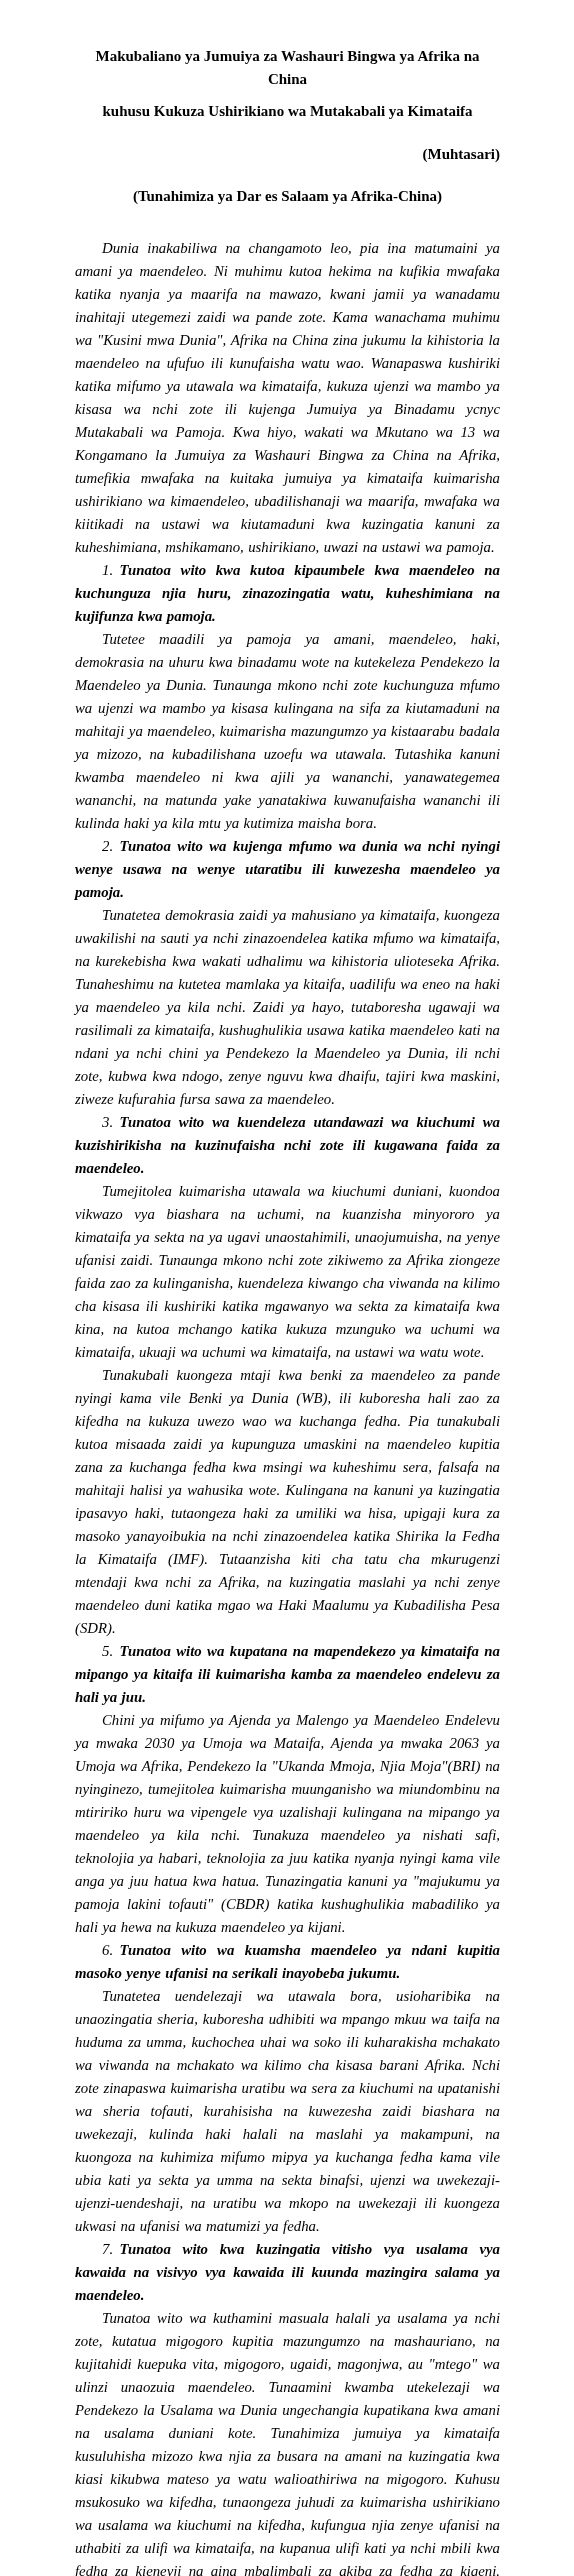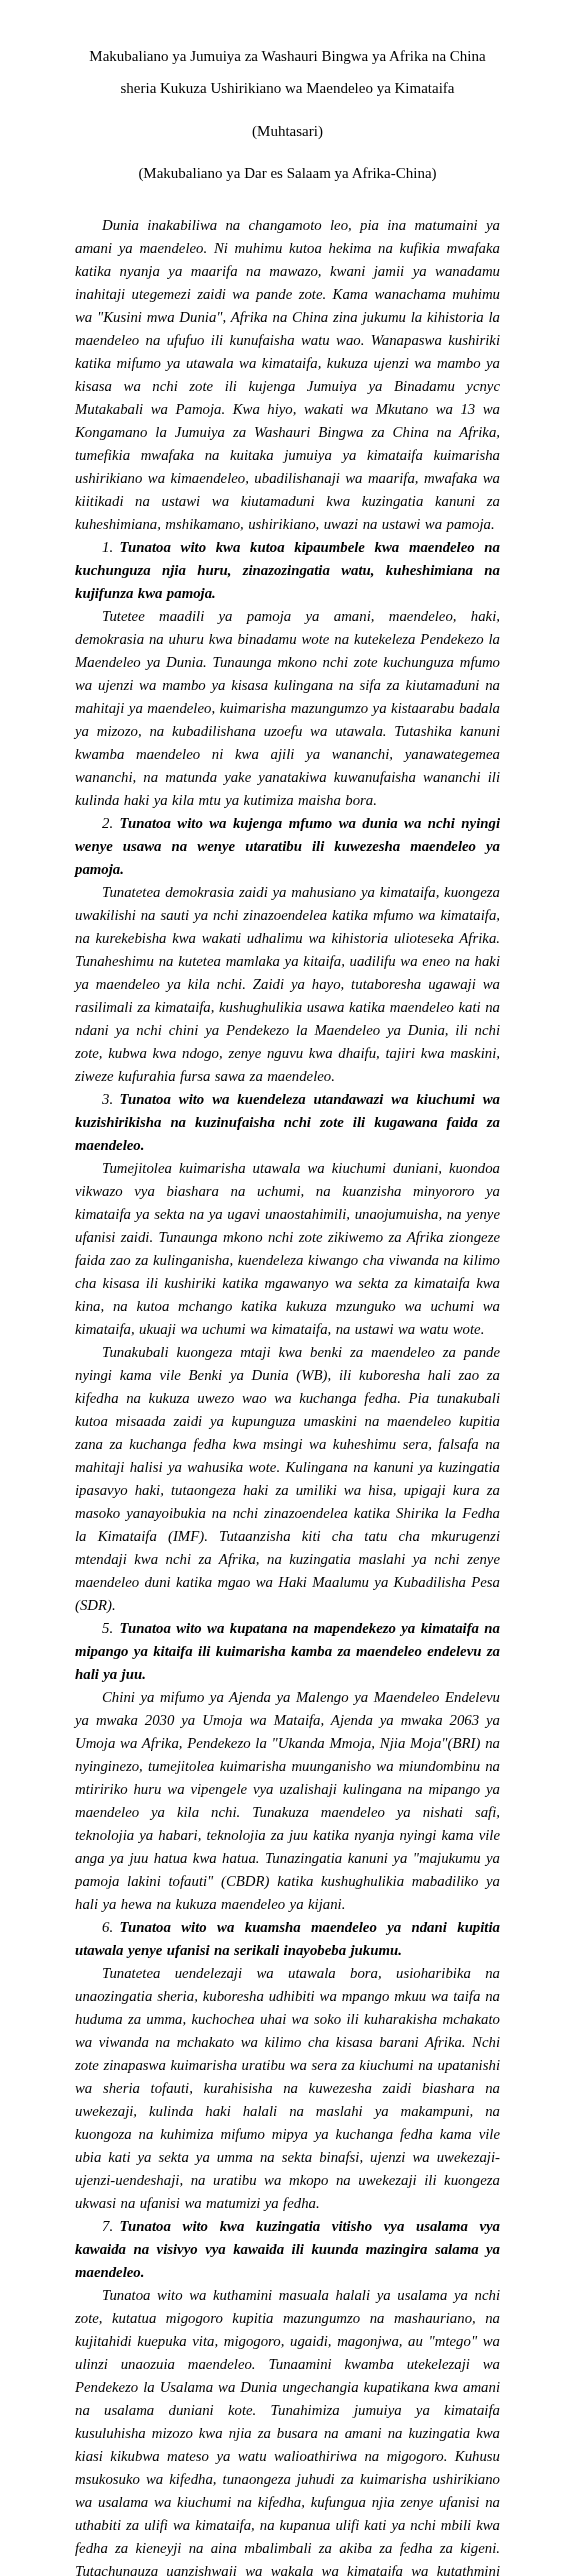--- a/index.html
+++ b/index.html
@@ -11,27 +11,27 @@
     width: 575px;
     min-height: 2576px;
     box-sizing: border-box;
     background: #ffffff;
     color: #000000;
     padding: 45px 75px 43px 75px;
     font-family: "Liberation Serif", "DejaVu Serif", serif;
   }
   .title-block {
     text-align: center;
-    font-weight: normal;
+    font-weight: bold;
     font-size: 15px;
     line-height: 23px;
   }
   .title-line-1 { margin-bottom: 9.4px; }
   .title-line-2 { margin-bottom: 19.4px; }
-  .title-line-3 { margin-bottom: 19.4px; }
+  .title-line-3 { margin-bottom: 19.4px; text-align: right; }
   .title-line-4 { margin-bottom: 29px; }
   .body-text p {
     margin: 0;
     font-size: 14.8px;
     line-height: 23px;
     text-align: justify;
     text-indent: 27px;
     word-spacing: 0.7px;
     font-style: italic;
   }
@@ -46,44 +46,44 @@
     margin-right: 6.5px;
   }
 </style>
 </head>
 <body>
 
 <div class="page">
 
   <div class="title-block">
     <div class="title-line-1">Makubaliano ya Jumuiya za Washauri Bingwa ya Afrika na China</div>
-    <div class="title-line-2">sheria Kukuza Ushirikiano wa Maendeleo ya Kimataifa</div>
+    <div class="title-line-2">kuhusu Kukuza Ushirikiano wa Mutakabali ya Kimataifa</div>
     <div class="title-line-3">(Muhtasari)</div>
-    <div class="title-line-4">(Makubaliano ya Dar es Salaam ya Afrika-China)</div>
+    <div class="title-line-4">(Tunahimiza ya Dar es Salaam ya Afrika-China)</div>
   </div>
 
   <div class="body-text">
 
     <p>Dunia inakabiliwa na changamoto leo, pia ina matumaini ya amani ya maendeleo. Ni muhimu kutoa hekima na kufikia mwafaka katika nyanja ya maarifa na mawazo, kwani jamii ya wanadamu inahitaji utegemezi zaidi wa pande zote. Kama wanachama muhimu wa "Kusini mwa Dunia", Afrika na China zina jukumu la kihistoria la maendeleo na ufufuo ili kunufaisha watu wao. Wanapaswa kushiriki katika mifumo ya utawala wa kimataifa, kukuza ujenzi wa mambo ya kisasa wa nchi zote ili kujenga Jumuiya ya Binadamu ycnyc Mutakabali wa Pamoja. Kwa hiyo, wakati wa Mkutano wa 13 wa Kongamano la Jumuiya za Washauri Bingwa za China na Afrika, tumefikia mwafaka na kuitaka jumuiya ya kimataifa kuimarisha ushirikiano wa kimaendeleo, ubadilishanaji wa maarifa, mwafaka wa kiitikadi na ustawi wa kiutamaduni kwa kuzingatia kanuni za kuheshimiana, mshikamano, ushirikiano, uwazi na ustawi wa pamoja.</p>
 
     <p class="section-heading"><span class="section-num">1.</span><span class="heading-text">Tunatoa wito kwa kutoa kipaumbele kwa maendeleo na kuchunguza njia huru, zinazozingatia watu, kuheshimiana na kujifunza kwa pamoja.</span></p>
     <p>Tutetee maadili ya pamoja ya amani, maendeleo, haki, demokrasia na uhuru kwa binadamu wote na kutekeleza Pendekezo la Maendeleo ya Dunia. Tunaunga mkono nchi zote kuchunguza mfumo wa ujenzi wa mambo ya kisasa kulingana na sifa za kiutamaduni na mahitaji ya maendeleo, kuimarisha mazungumzo ya kistaarabu badala ya mizozo, na kubadilishana uzoefu wa utawala. Tutashika kanuni kwamba maendeleo ni kwa ajili ya wananchi, yanawategemea wananchi, na matunda yake yanatakiwa kuwanufaisha wananchi ili kulinda haki ya kila mtu ya kutimiza maisha bora.</p>
 
     <p class="section-heading"><span class="section-num">2.</span><span class="heading-text">Tunatoa wito wa kujenga mfumo wa dunia wa nchi nyingi wenye usawa na wenye utaratibu ili kuwezesha maendeleo ya pamoja.</span></p>
     <p>Tunatetea demokrasia zaidi ya mahusiano ya kimataifa, kuongeza uwakilishi na sauti ya nchi zinazoendelea katika mfumo wa kimataifa, na kurekebisha kwa wakati udhalimu wa kihistoria ulioteseka Afrika. Tunaheshimu na kutetea mamlaka ya kitaifa, uadilifu wa eneo na haki ya maendeleo ya kila nchi. Zaidi ya hayo, tutaboresha ugawaji wa rasilimali za kimataifa, kushughulikia usawa katika maendeleo kati na ndani ya nchi chini ya Pendekezo la Maendeleo ya Dunia, ili nchi zote, kubwa kwa ndogo, zenye nguvu kwa dhaifu, tajiri kwa maskini, ziweze kufurahia fursa sawa za maendeleo.</p>
 
     <p class="section-heading"><span class="section-num">3.</span><span class="heading-text">Tunatoa wito wa kuendeleza utandawazi wa kiuchumi wa kuzishirikisha na kuzinufaisha nchi zote ili kugawana faida za maendeleo.</span></p>
     <p>Tumejitolea kuimarisha utawala wa kiuchumi duniani, kuondoa vikwazo vya biashara na uchumi, na kuanzisha minyororo ya kimataifa ya sekta na ya ugavi unaostahimili, unaojumuisha, na yenye ufanisi zaidi. Tunaunga mkono nchi zote zikiwemo za Afrika ziongeze faida zao za kulinganisha, kuendeleza kiwango cha viwanda na kilimo cha kisasa ili kushiriki katika mgawanyo wa sekta za kimataifa kwa kina, na kutoa mchango katika kukuza mzunguko wa uchumi wa kimataifa, ukuaji wa uchumi wa kimataifa, na ustawi wa watu wote.</p>
 
     <p>Tunakubali kuongeza mtaji kwa benki za maendeleo za pande nyingi kama vile Benki ya Dunia (WB), ili kuboresha hali zao za kifedha na kukuza uwezo wao wa kuchanga fedha. Pia tunakubali kutoa misaada zaidi ya kupunguza umaskini na maendeleo kupitia zana za kuchanga fedha kwa msingi wa kuheshimu sera, falsafa na mahitaji halisi ya wahusika wote. Kulingana na kanuni ya kuzingatia ipasavyo haki, tutaongeza haki za umiliki wa hisa, upigaji kura za masoko yanayoibukia na nchi zinazoendelea katika Shirika la Fedha la Kimataifa (IMF). Tutaanzisha kiti cha tatu cha mkurugenzi mtendaji kwa nchi za Afrika, na kuzingatia maslahi ya nchi zenye maendeleo duni katika mgao wa Haki Maalumu ya Kubadilisha Pesa (SDR).</p>
 
     <p class="section-heading"><span class="section-num">5.</span><span class="heading-text">Tunatoa wito wa kupatana na mapendekezo ya kimataifa na mipango ya kitaifa ili kuimarisha kamba za maendeleo endelevu za hali ya juu.</span></p>
     <p>Chini ya mifumo ya Ajenda ya Malengo ya Maendeleo Endelevu ya mwaka 2030 ya Umoja wa Mataifa, Ajenda ya mwaka 2063 ya Umoja wa Afrika, Pendekezo la "Ukanda Mmoja, Njia Moja"(BRI) na nyinginezo, tumejitolea kuimarisha muunganisho wa miundombinu na mtiririko huru wa vipengele vya uzalishaji kulingana na mipango ya maendeleo ya kila nchi. Tunakuza maendeleo ya nishati safi, teknolojia ya habari, teknolojia za juu katika nyanja nyingi kama vile anga ya juu hatua kwa hatua. Tunazingatia kanuni ya "majukumu ya pamoja lakini tofauti" (CBDR) katika kushughulikia mabadiliko ya hali ya hewa na kukuza maendeleo ya kijani.</p>
 
-    <p class="section-heading"><span class="section-num">6.</span><span class="heading-text">Tunatoa wito wa kuamsha maendeleo ya ndani kupitia utawala yenye ufanisi na serikali inayobeba jukumu.</span></p>
+    <p class="section-heading"><span class="section-num">6.</span><span class="heading-text">Tunatoa wito wa kuamsha maendeleo ya ndani kupitia masoko yenye ufanisi na serikali inayobeba jukumu.</span></p>
     <p>Tunatetea uendelezaji wa utawala bora, usioharibika na unaozingatia sheria, kuboresha udhibiti wa mpango mkuu wa taifa na huduma za umma, kuchochea uhai wa soko ili kuharakisha mchakato wa viwanda na mchakato wa kilimo cha kisasa barani Afrika. Nchi zote zinapaswa kuimarisha uratibu wa sera za kiuchumi na upatanishi wa sheria tofauti, kurahisisha na kuwezesha zaidi biashara na uwekezaji, kulinda haki halali na maslahi ya makampuni, na kuongoza na kuhimiza mifumo mipya ya kuchanga fedha kama vile ubia kati ya sekta ya umma na sekta binafsi, ujenzi wa uwekezaji-ujenzi-uendeshaji, na uratibu wa mkopo na uwekezaji ili kuongeza ukwasi na ufanisi wa matumizi ya fedha.</p>
 
     <p class="section-heading"><span class="section-num">7.</span><span class="heading-text">Tunatoa wito kwa kuzingatia vitisho vya usalama vya kawaida na visivyo vya kawaida ili kuunda mazingira salama ya maendeleo.</span></p>
     <p>Tunatoa wito wa kuthamini masuala halali ya usalama ya nchi zote, kutatua migogoro kupitia mazungumzo na mashauriano, na kujitahidi kuepuka vita, migogoro, ugaidi, magonjwa, au "mtego" wa ulinzi unaozuia maendeleo. Tunaamini kwamba utekelezaji wa Pendekezo la Usalama wa Dunia ungechangia kupatikana kwa amani na usalama duniani kote. Tunahimiza jumuiya ya kimataifa kusuluhisha mizozo kwa njia za busara na amani na kuzingatia kwa kiasi kikubwa mateso ya watu walioathiriwa na migogoro. Kuhusu msukosuko wa kifedha, tunaongeza juhudi za kuimarisha ushirikiano wa usalama wa kiuchumi na kifedha, kufungua njia zenye ufanisi na uthabiti za ulifi wa kimataifa, na kupanua ulifi kati ya nchi mbili kwa fedha za kieneyji na aina mbalimbali za akiba za fedha za kigeni. Tutachunguza uanzishwaji wa wakala wa kimataifa wa kutathmini viwango vya mikopo wenye haki chini ya mifumo ya ushirikiano kama vile Baraza la Ushirikiano kati ya China na Afrika (FOCAC), BRICS na nyinginezo.</p>
 
   </div>
 
 </div>
 
 

